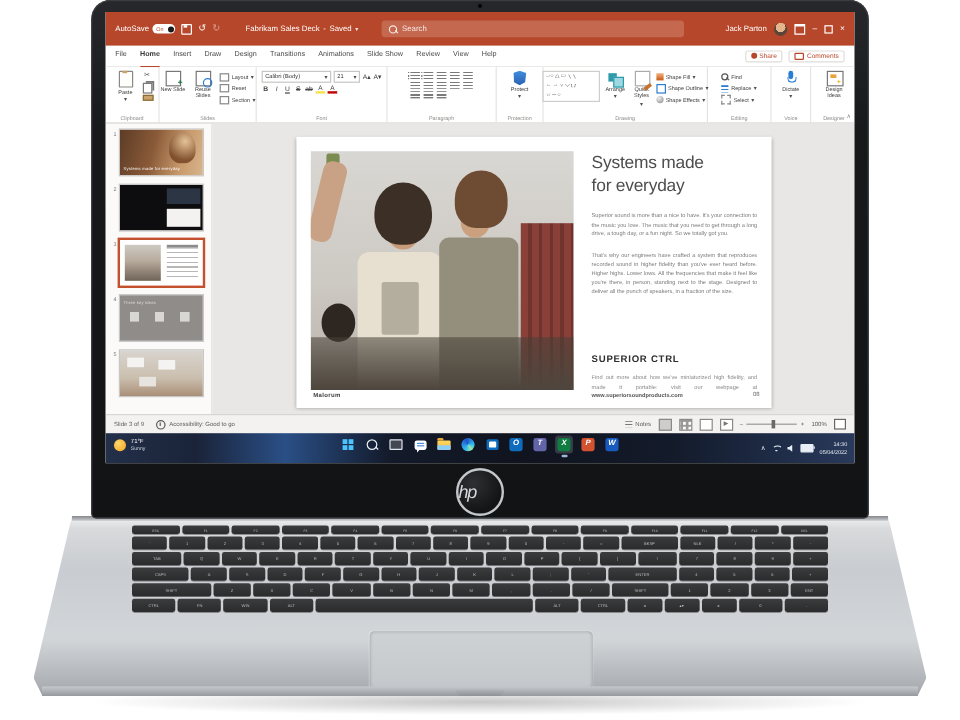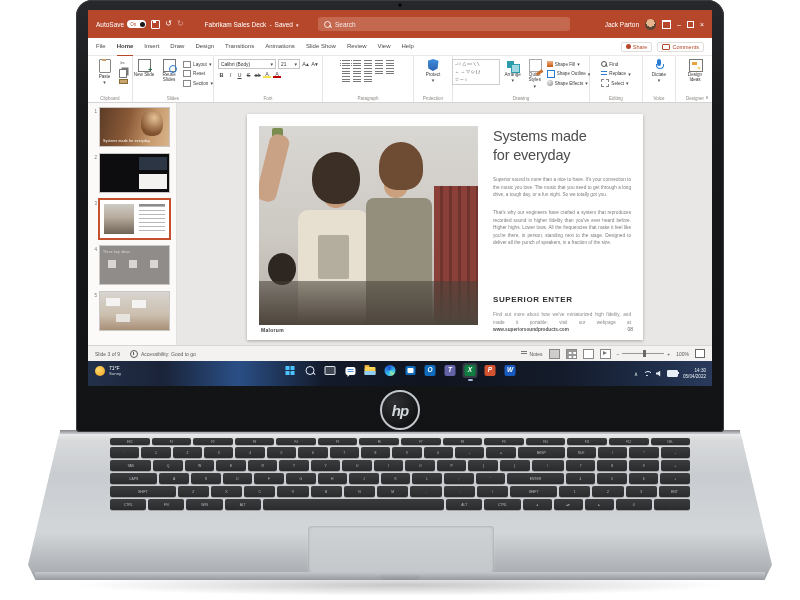--- a/index.html
+++ b/index.html
@@ -23,22 +23,22 @@
         box-shadow:inset 0 0 3px rgba(0,0,0,.28),0 0 1px rgba(255,255,255,.7)}
   .lip{position:absolute;left:1%;right:1%;bottom:0;height:8px;background:linear-gradient(#c5c8cc,#96999d)}
   .notch{position:absolute;left:50%;bottom:0;transform:translateX(-50%);width:40px;height:5px;
          border-radius:0 0 9px 9px;background:linear-gradient(#aeb1b5,#8e9195)}
   .lid{position:absolute;left:76px;top:0;width:648px;height:432px;border-radius:16px 16px 4px 4px;
        background:linear-gradient(180deg,#26282b 0%,#18191b 25%,#121315 100%);
        box-shadow:inset 0 0 0 1px #3a3c3f}
   .camera{position:absolute;left:50%;top:3px;transform:translateX(-50%);width:4px;height:4px;border-radius:50%;
           background:#000;box-shadow:inset 0 0 1px #555}
   .hplogo{position:absolute;left:50%;top:390px;transform:translateX(-50%);width:36px;height:36px;border-radius:50%;
-          border:2px solid #c2c7cc;display:flex;align-items:center;justify-content:center;
-          color:#d4d8dc;font-size:15px;font-weight:bold;font-style:italic;letter-spacing:-1px;
+          border:2px solid #c2c7cc;display:flex;align-items:center;justify-content:flex-start;
+          color:#d4d8dc;font-size:15px;font-weight:normal;font-style:italic;letter-spacing:-1px;
           background:radial-gradient(circle at 35% 30%,#2e3033,#131415 70%)}
   
   .screen{position:absolute;left:12px;top:10px;width:624px;height:376px;background:#fff;overflow:hidden;
           display:flex;flex-direction:column}
   .titlebar{position:relative;height:28px;background:var(--ppt-red);display:flex;align-items:center;
             padding:0 8px;gap:5px;color:#fff;font-size:6.5px;flex:0 0 auto}
   .autosave{display:flex;align-items:center;gap:3px}
   .pill{width:17px;height:8px;border-radius:4px;background:#fff;display:flex;align-items:center;
         justify-content:flex-start;padding:0 1px;gap:1px}
   .pill i{font-style:normal;color:var(--ppt-red);font-size:4.5px;margin-left:2px}
@@ -694,21 +694,21 @@
               <i class="ph hairA"></i>
               <i class="ph bodyB"></i>
               <i class="ph faceB"></i>
               <i class="ph hairB"></i>
               <i class="ph plaid"></i>
               <i class="ph crowd"></i>
             </div>
             <div class="s-title">Systems made for everyday</div>
             <div class="s-p s-p1">Superior sound is more than a nice to have. It's your connection to the music you love. The music that you need to get through a long drive, a tough day, or a fun night. So we totally got you.</div>
             <div class="s-p s-p2">That's why our engineers have crafted a system that reproduces recorded sound in higher fidelity than you've ever heard before. Higher highs. Lower lows. All the frequencies that make it feel like you're there, in person, standing next to the stage. Designed to deliver all the punch of speakers, in a fraction of the size.</div>
-            <div class="s-sub">SUPERIOR ENTER</div>
+            <div class="s-sub">SUPERIOR CTRL</div>
             <div class="s-p s-p3"><span>Find out more about how we've miniaturized high fidelity, and made it portable: visit our webpage at </span><b>www.superiorsoundproducts.com</b></div>
             <div class="s-page">08</div>
             <div class="s-brand">Malorum</div>
           </div>
         </div>
       </div>
 
       <div class="statusbar">
         <span>Slide 3 of 9</span>
         <span class="acc">

